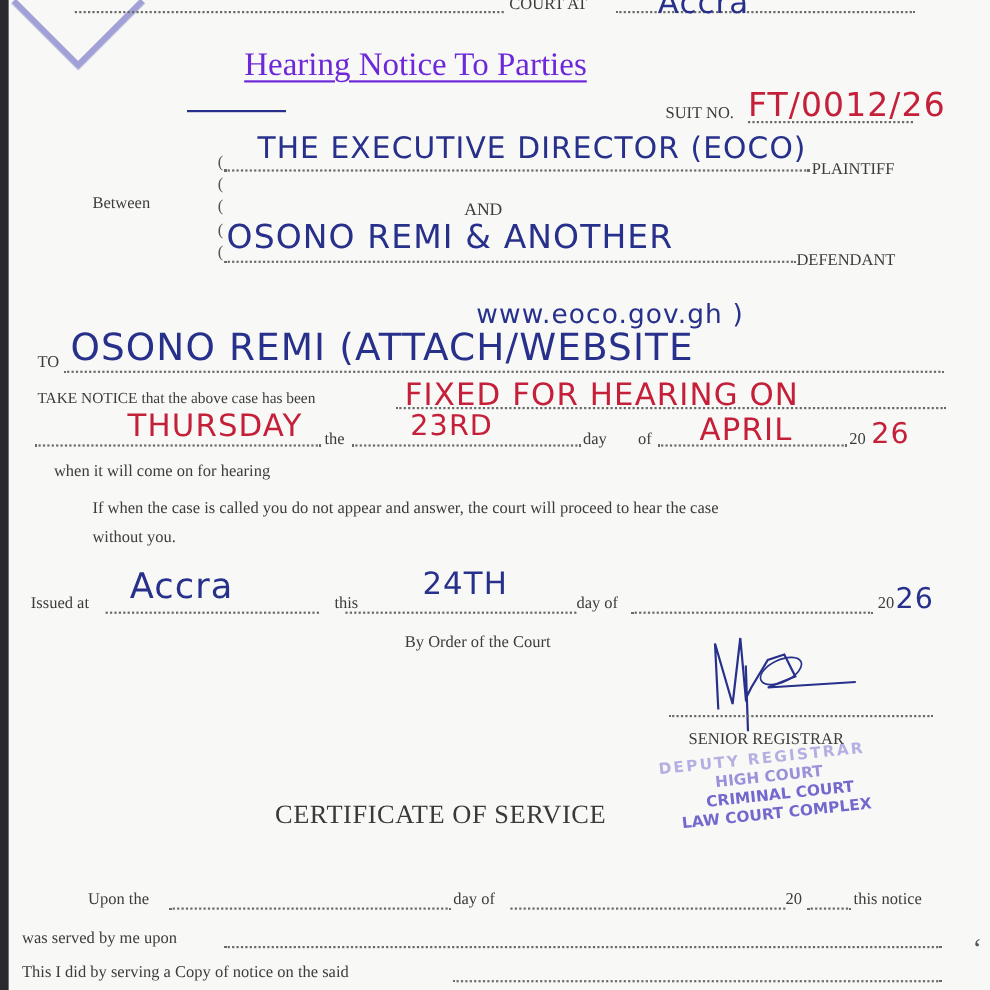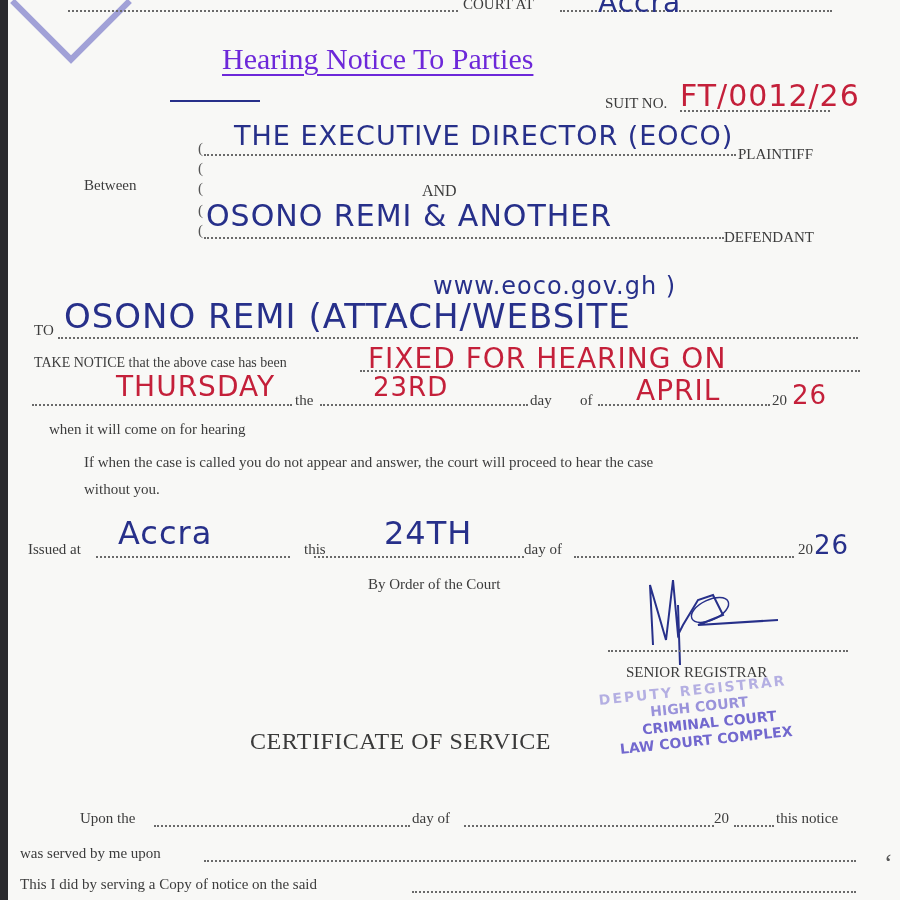--- a/index.html
+++ b/index.html
@@ -106,21 +106,21 @@
 
   <span class="abs print" style="left:24px; top:421px;margin-left:17px;">when it will come on for hearing</span>
   <span class="abs print" style="left:76px; top:454px;">If when the case is called you do not appear and answer, the court will proceed to hear the case</span>
   <span class="abs print" style="left:76px; top:481px;">without you.</span>
 
   <span class="abs print" style="left:20px; top:541px;">Issued at</span>
   <div class="dots" style="left:88px; top:556px; width:194px;"></div>
   <span class="abs hand-blue" style="left:110px; top:514px; font-size:32px;">Accra</span>
   <span class="abs print" style="left:282px; top:541px;margin-left:14px;">this</span>
   <div class="dots" style="left:306px; top:556px; width:210px;"></div>
-  <span class="abs hand-blue" style="left:376px; top:514px; font-size:32px;">24TH</span>
+  <span class="abs hand-blue" style="left:376px; top:514px; font-size:28px;">24TH</span>
   <span class="abs print" style="left:516px; top:541px;">day of</span>
   <div class="dots" style="left:566px; top:556px; width:220px;"></div>
   <span class="abs print" style="left:790px; top:541px;">20</span>
   <span class="abs hand-blue" style="left:806px; top:530px; font-size:26px;">26</span>
 
   <span class="abs print" style="left:360px; top:576px;">By Order of the Court</span>
 
   <svg class="abs" style="left:630px; top:565px;" width="170" height="100" viewBox="0 0 170 100">
     <path d="M15 80 L12 20 L28 75 L35 15 L40 70 L45 60 L60 35 L75 30 L85 50 L60 60 L140 55 M40 40 L42 100" fill="none" stroke="#27308a" stroke-width="2"></path>
     <ellipse cx="72" cy="45" rx="20" ry="10" fill="none" stroke="#27308a" stroke-width="1.5" transform="rotate(-25 72 45)"></ellipse>

